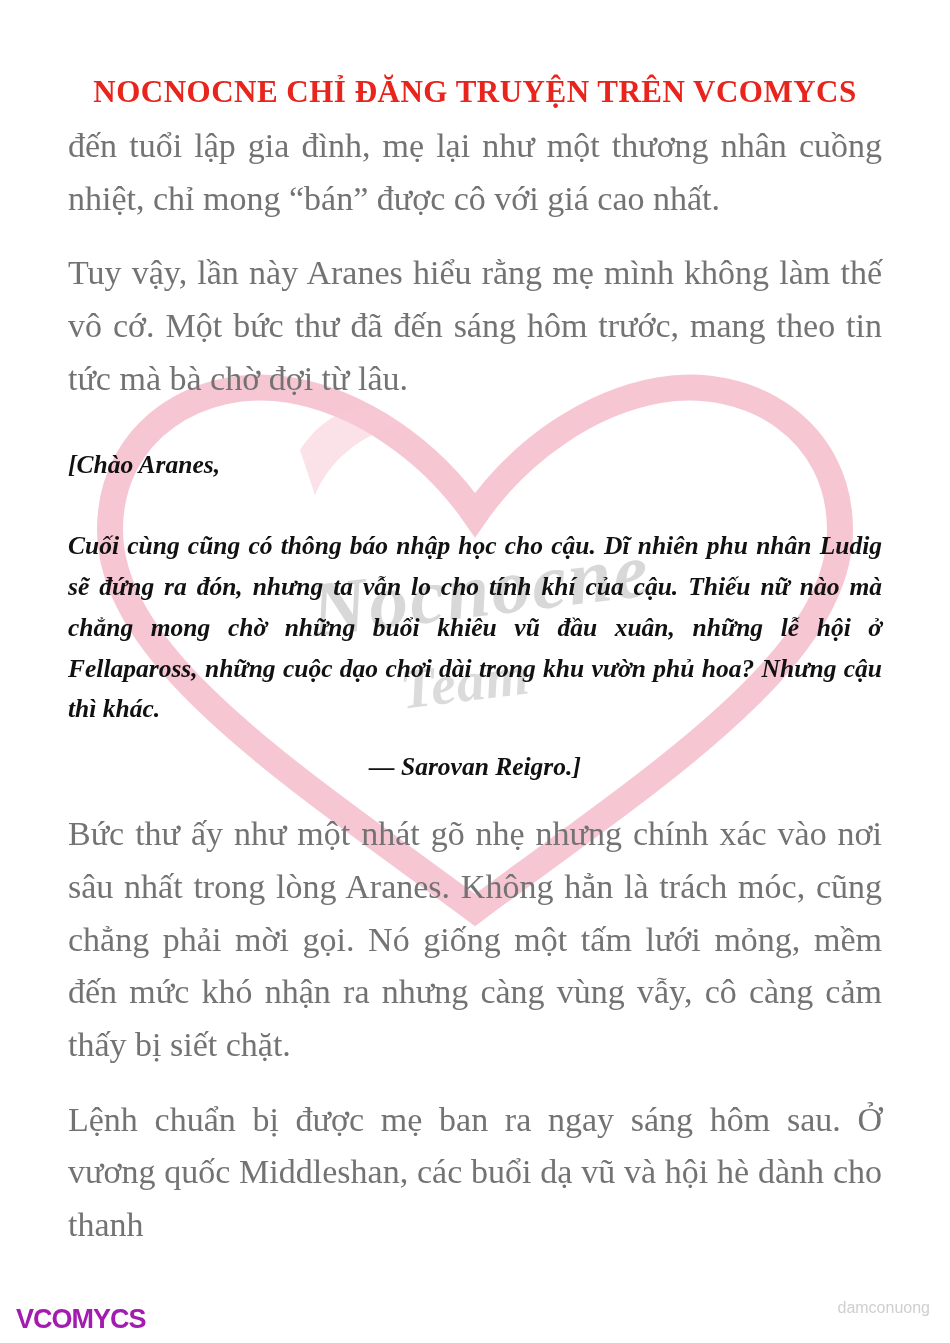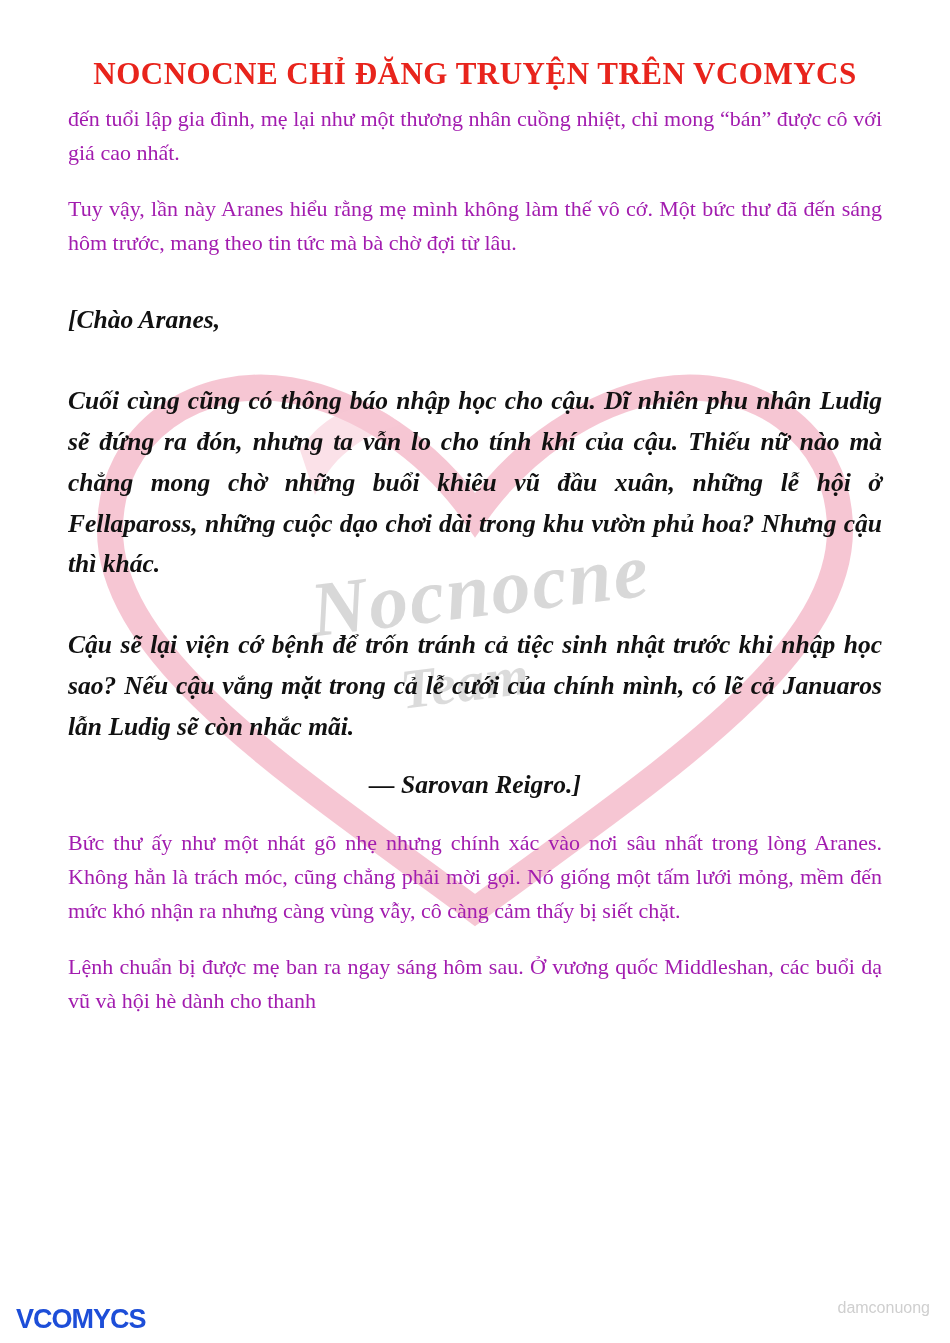--- a/index.html
+++ b/index.html
@@ -76,29 +76,29 @@
     padding: 0 68px;
   }
 
   .banner {
     text-align: center;
     font-family: "Liberation Serif", serif;
     font-weight: bold;
     font-size: 31px;
     color: #e8241c;
     letter-spacing: .5px;
-    padding-top: 56px;
+    padding-top: 74px;
     padding-bottom: 10px;
   }
 
   p.para {
     margin: 0 0 22px 0;
-    font-size: 22px;
+    font-size: 34px;
     line-height: 1.55;
-    color: #a21caf;
+    color: #737373;
     text-align: justify;
     text-justify: inter-word;
   }
   p.para:last-child { margin-bottom: 0; }
 
   p.letter {
     font-style: italic;
     font-weight: bold;
     font-size: 25.5px;
     line-height: 1.6;
@@ -127,21 +127,21 @@
   .logo {
     position: absolute;
     left: 16px;
     bottom: 8px;
     font-family: "Liberation Sans", sans-serif;
     font-weight: bold;
     font-size: 27px;
     color: #1d4fb0;
     letter-spacing: -1px;
   }
-  .logo .v { color: #1d4ed8; }
+  .logo .v { color: #a21caf; }
   .credit {
     position: absolute;
     right: 20px;
     bottom: 26px;
     font-family: "Liberation Sans", sans-serif;
     font-size: 16px;
     color: #cfcfcf;
   }
 </style>
 </head>
@@ -166,21 +166,20 @@
 
   <div class="content">
 
     <div class="banner">NOCNOCNE CHỈ ĐĂNG TRUYỆN TRÊN VCOMYCS</div>
 
     <p class="para">đến tuổi lập gia đình, mẹ lại như một thương nhân cuồng nhiệt, chỉ mong “bán” được cô với giá cao nhất.</p>
     <p class="para">Tuy vậy, lần này Aranes hiểu rằng mẹ mình không làm thế vô cớ. Một bức thư đã đến sáng hôm trước, mang theo tin tức mà bà chờ đợi từ lâu.</p>
 
     <p class="para letter">[Chào Aranes,</p>
     <p class="para letter">Cuối cùng cũng có thông báo nhập học cho cậu. Dĩ nhiên phu nhân Ludig sẽ đứng ra đón, nhưng ta vẫn lo cho tính khí của cậu. Thiếu nữ nào mà chẳng mong chờ những buổi khiêu vũ đầu xuân, những lễ hội ở Fellapaross, những cuộc dạo chơi dài trong khu vườn phủ hoa? Nhưng cậu thì khác.</p>
-    <p class="para letter">Cậu sẽ lại viện cớ bệnh để trốn tránh cả tiệc sinh nhật trước khi nhập học sao? Nếu cậu vắng mặt trong cả lễ cưới của chính mình, có lẽ cả Januaros lẫn Ludig sẽ còn nhắc mãi.</p>
     <p class="sign">— Sarovan Reigro.]</p>
 
     <div class="body-block">
       <p class="para">Bức thư ấy như một nhát gõ nhẹ nhưng chính xác vào nơi sâu nhất trong lòng Aranes. Không hẳn là trách móc, cũng chẳng phải mời gọi. Nó giống một tấm lưới mỏng, mềm đến mức khó nhận ra nhưng càng vùng vẫy, cô càng cảm thấy bị siết chặt.</p>
       <p class="para">Lệnh chuẩn bị được mẹ ban ra ngay sáng hôm sau. Ở vương quốc Middleshan, các buổi dạ vũ và hội hè dành cho thanh</p>
     </div>
 
   </div>
 
   <div class="footer">

